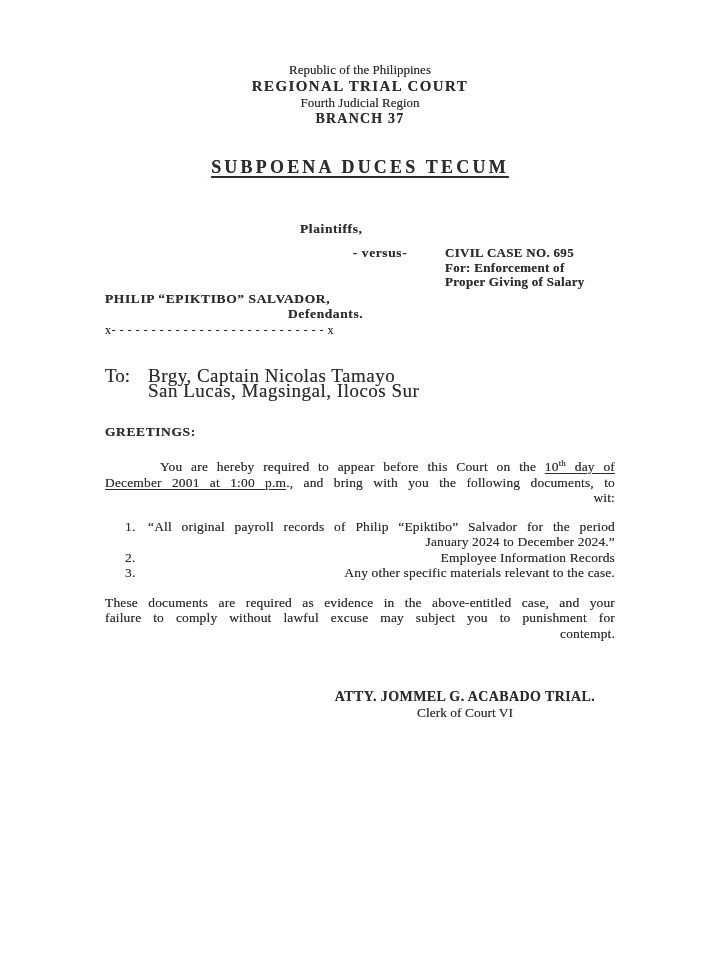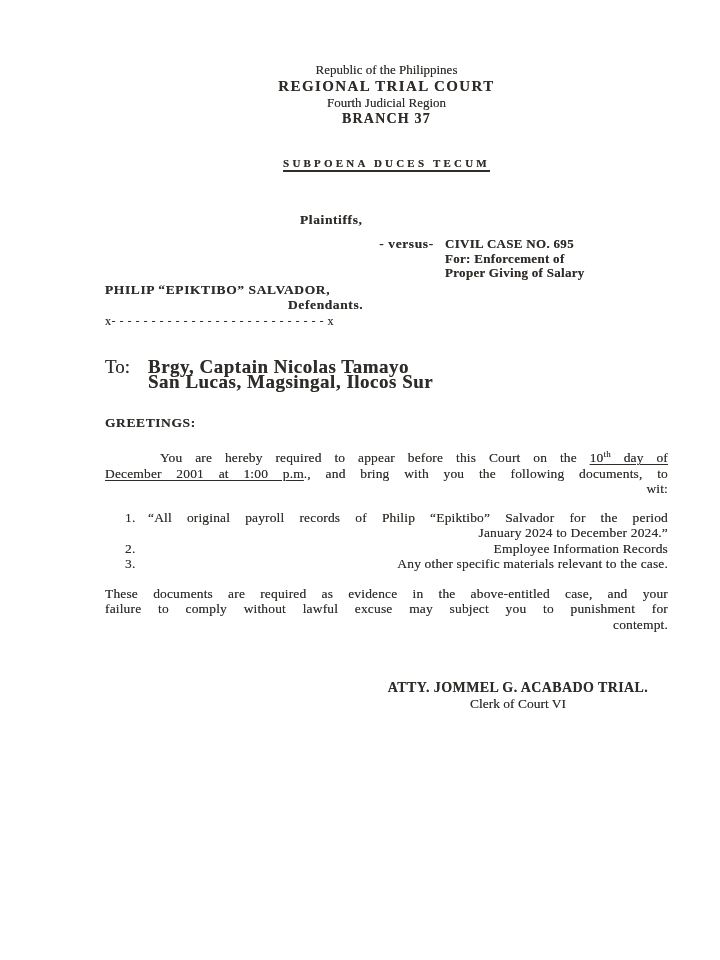--- a/index.html
+++ b/index.html
@@ -3,46 +3,46 @@
 <meta charset="utf-8">
 <style>
   * { margin:0; padding:0; box-sizing:border-box; }
   html,body { width:720px; height:960px; background:#ffffff; }
   body {
     font-family:"Liberation Serif","DejaVu Serif",serif;
     color:#2e2b28;
   }
   .page {
     position:relative; width:720px; height:960px;
-    padding:62px 52px 0 105px;
+    padding:62px 105px 0 105px;
     text-shadow:0 0 0.6px rgba(46,43,40,0.55);
   }
   
   .court-header { text-align:center; font-size:13px; line-height:16px; }
   .h-court  { font-size:15px; font-weight:bold; letter-spacing:1.4px; line-height:17px; }
   .h-branch { font-size:14px; font-weight:bold; letter-spacing:1.2px; }
   .h-loc    { letter-spacing:0.8px; }
   
   .doc-title {
-    margin-top:30px; text-align:center; font-size:11px; font-weight:bold;
+    margin-top:30px; text-align:center; font-size:18px; font-weight:bold;
     letter-spacing:3.2px; text-decoration:underline;
     text-underline-offset:3px; text-decoration-thickness:1.5px;
   }
   
   .parties { position:relative; margin-top:43px; font-size:13.5px; line-height:15px; font-weight:bold; letter-spacing:0.6px; }
   .case-block { position:absolute; left:340px; top:25px; font-size:13px; line-height:14.5px; letter-spacing:0.3px; }
   .role-p { padding-left:195px; }
   .role-d { padding-left:183px; }
   .versus { padding-left:40px; margin-top:9px;text-align:center; }
   .defendant { margin-top:31px; }
   .caption-divider { font-weight:normal; font-size:12px; letter-spacing:0.5px; margin-top:2px; }
   
   .recipient { margin-top:30px; display:flex; font-size:19px; line-height:15px; }
   .to-label { width:43px; flex:none; }
-  .addr { font-weight:bold; letter-spacing:0.5px; }
+  .addr { font-weight:normal; letter-spacing:0.5px; }
   .greetings { margin-top:26px; font-size:13.5px; font-weight:bold; letter-spacing:0.6px; }
   
   .para { font-size:13.5px; line-height:15.5px; letter-spacing:0.15px; }
   .p-appear  { margin-top:19px; }
   .p-contempt{ margin-top:14px; }
   .p-witness { margin-top:14px; }
   .jline { text-align:justify; text-align-last:justify; -moz-text-align-last:justify; }
   .lline { text-align:right; }
   .ind { padding-left:55px; }
   .u { text-decoration:underline; text-underline-offset:2px; }

